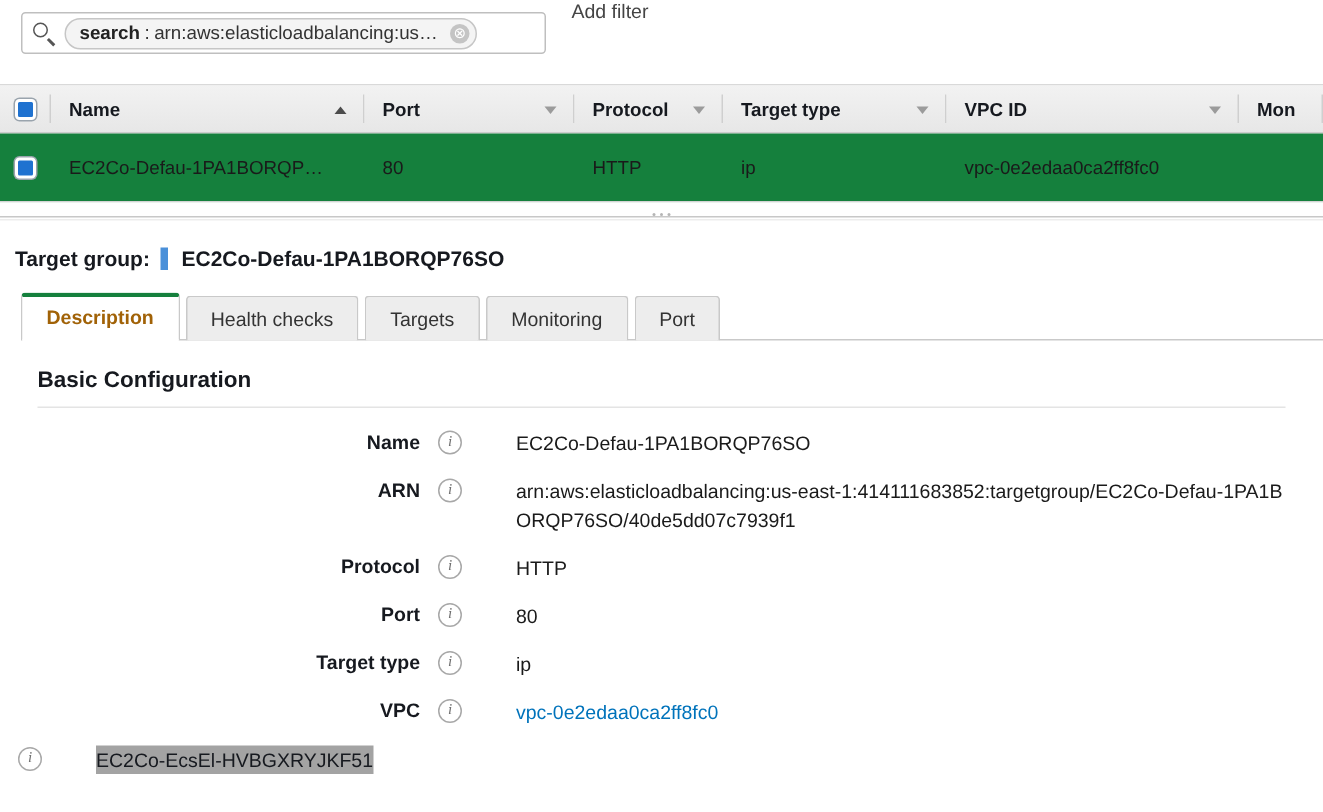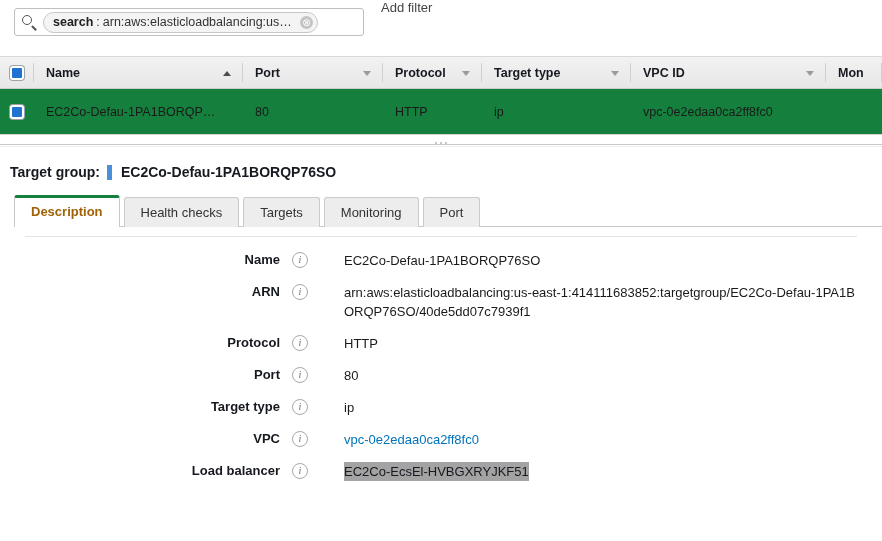--- a/index.html
+++ b/index.html
@@ -480,20 +480,21 @@
   </div>
 
   <div class="tabs">
     <div class="tab active">Description</div>
     <div class="tab">Health checks</div>
     <div class="tab">Targets</div>
     <div class="tab">Monitoring</div>
     <div class="tab">Port</div>
   </div>
 
+  <div class="section-title">Basic Configuration</div>
   <div class="section-rule"></div>
 
   <div class="fields">
 
     <div class="frow">
       <div class="flabel">Name</div>
       <div class="finfo">i</div>
       <div class="fvalue">EC2Co-Defau-1PA1BORQP76SO</div>
     </div>
 
@@ -521,19 +522,18 @@
       <div class="fvalue">ip</div>
     </div>
 
     <div class="frow">
       <div class="flabel">VPC</div>
       <div class="finfo">i</div>
       <div class="fvalue link">vpc-0e2edaa0ca2ff8fc0</div>
     </div>
 
     <div class="frow">
-      <div class="flabel">Load balancer</div>
       <div class="finfo">i</div>
       <div class="fvalue selected">EC2Co-EcsEl-HVBGXRYJKF51</div>
     </div>
 
   </div>
 </div>
 
 </body></html>

